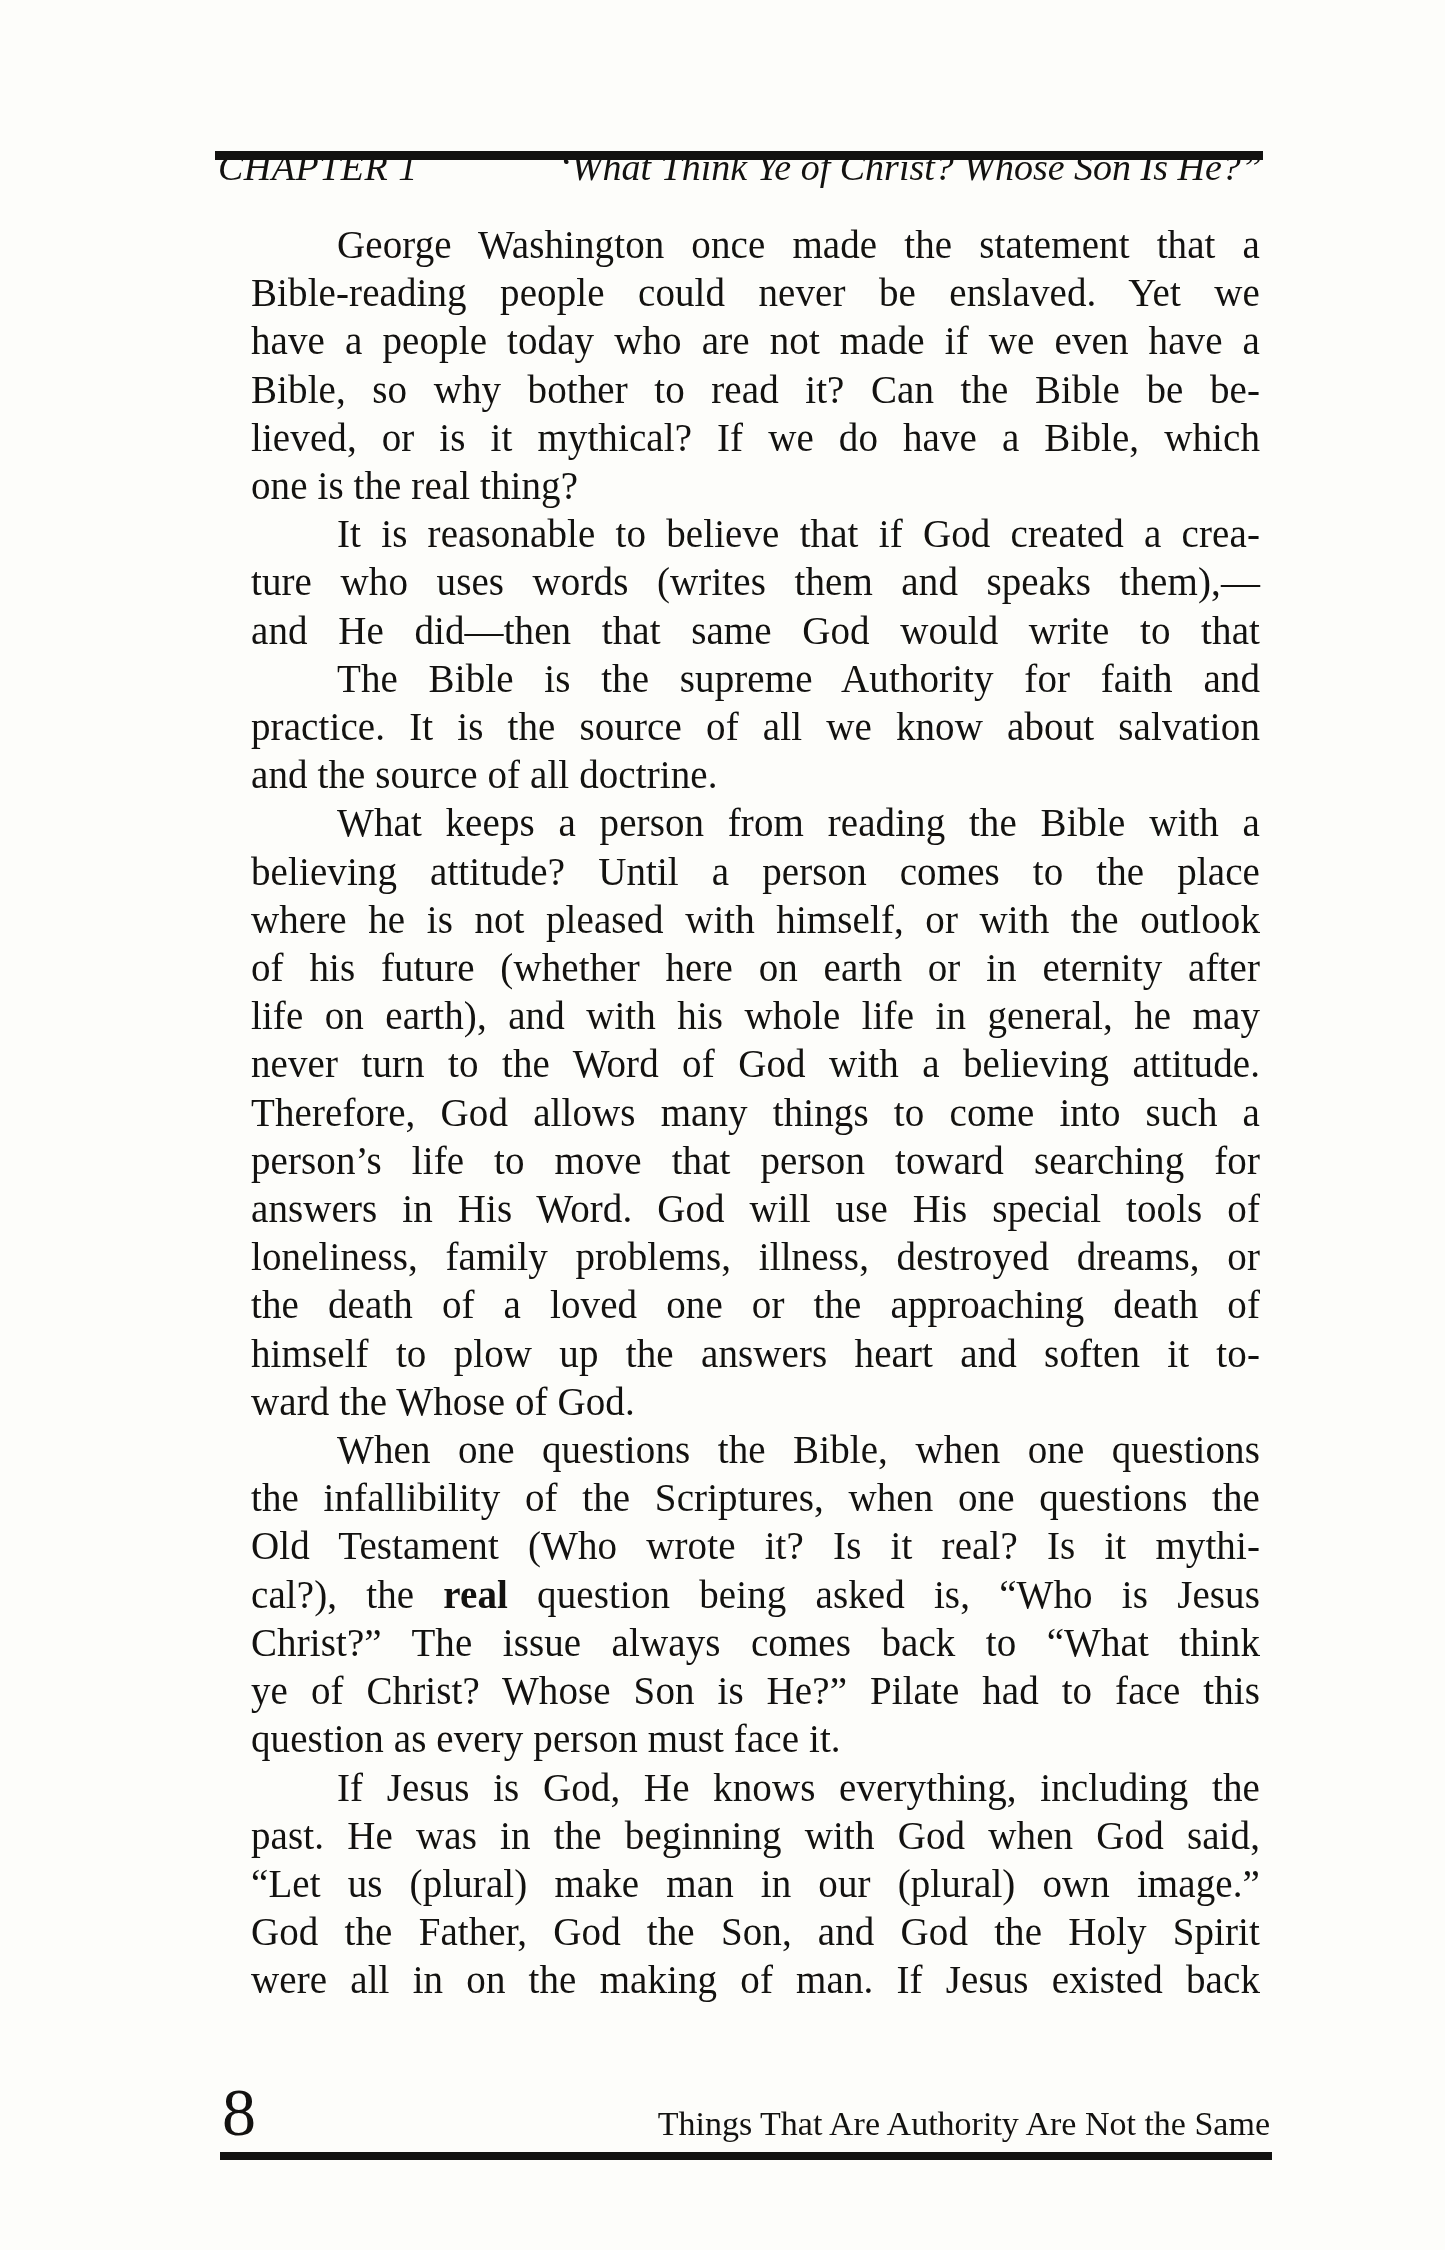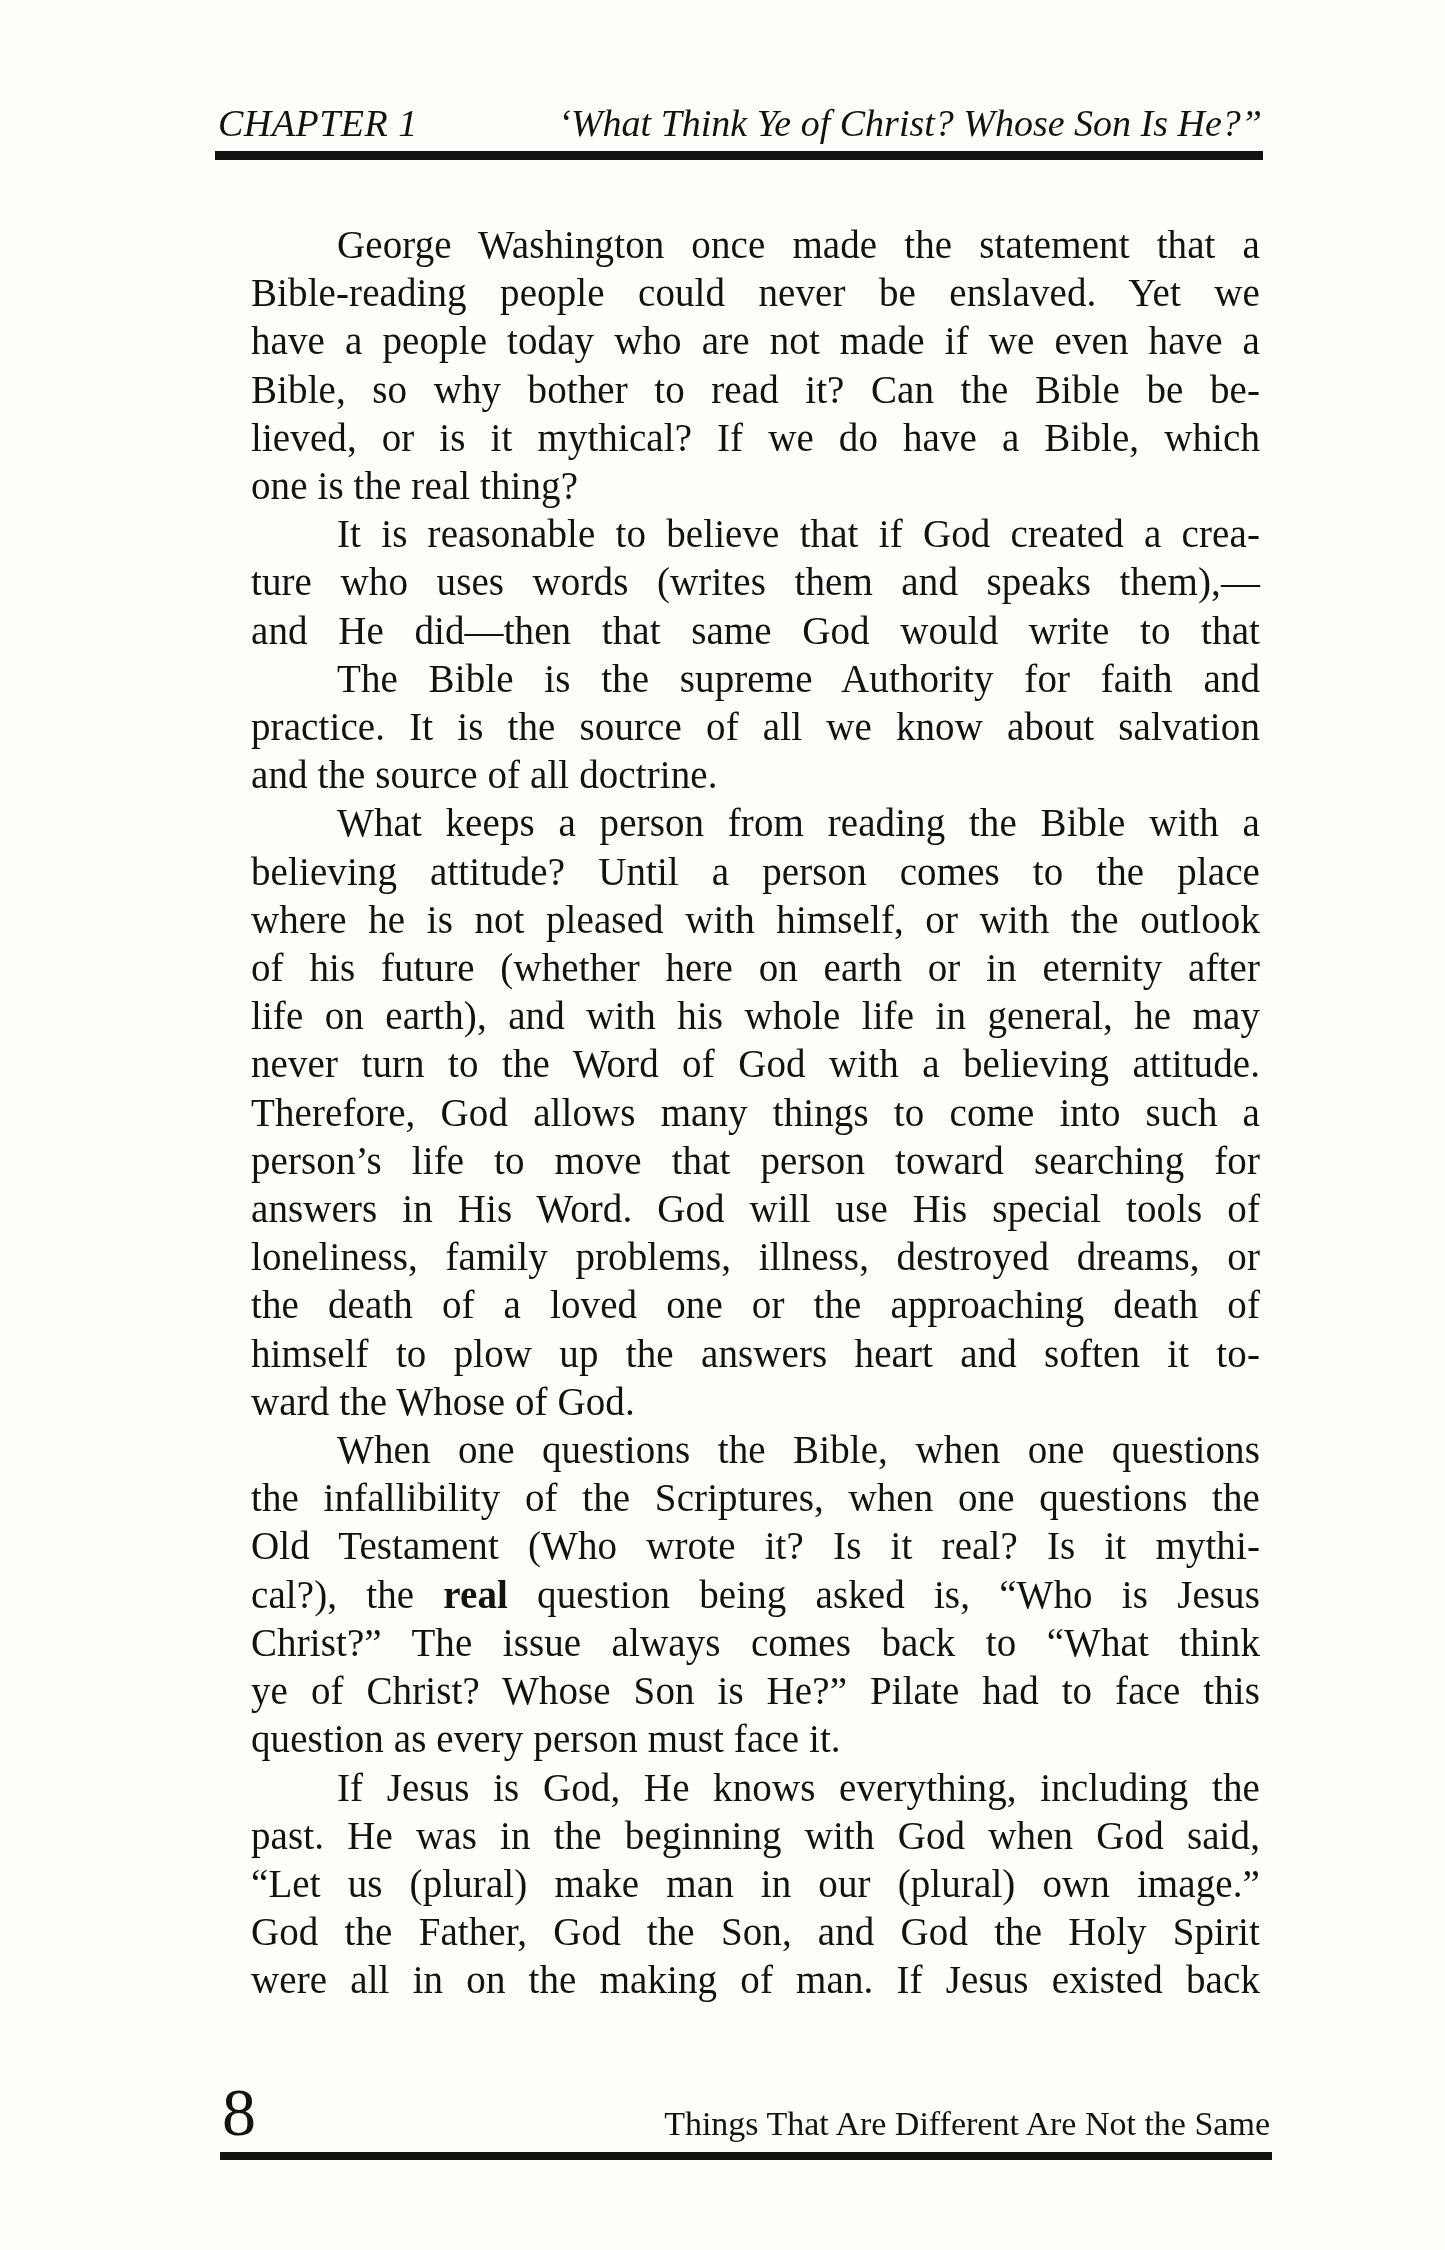--- a/index.html
+++ b/index.html
@@ -17,21 +17,21 @@
   }
   
   .header{
     position:absolute;
     left:218px;width:1044px;top:103px;
     display:flex;justify-content:space-between;align-items:baseline;
     font-style:italic;
     font-size:38px;line-height:1.1;
     white-space:nowrap;
   }
-  .header .chapter{letter-spacing:.5px;}
+  .header .chapter{letter-spacing:.5px;margin-top:44px;}
   .head-rule{
     position:absolute;left:215px;width:1048px;top:151px;height:9px;
     background:var(--ink,#121110);
   }
   
   .body-block{
     position:absolute;
     left:218px;width:1042px;top:221px;
     font-size:39px;
     line-height:48.2px;
@@ -106,18 +106,18 @@
       <div class="line end">question as every person must face it.</div>
       <div class="line indent">If Jesus is God, He knows everything, including the</div>
       <div class="line">past.  He was in the beginning with God when God said,</div>
       <div class="line">“Let us (plural) make man in our (plural) own image.”</div>
       <div class="line">God the Father, God the Son, and God the Holy Spirit</div>
       <div class="line">were all in on the making of man.  If Jesus existed back</div>
     </div>
 
   <div class="footer">
     <span class="page-num">8</span>
-    <span class="book-title">Things That Are Different Are Not the Same</span>
+    <span class="book-title">Things That Are Authority Are Not the Same</span>
   </div>
 
   <div class="foot-rule"></div>
 
 </div>
 
 </body></html>

